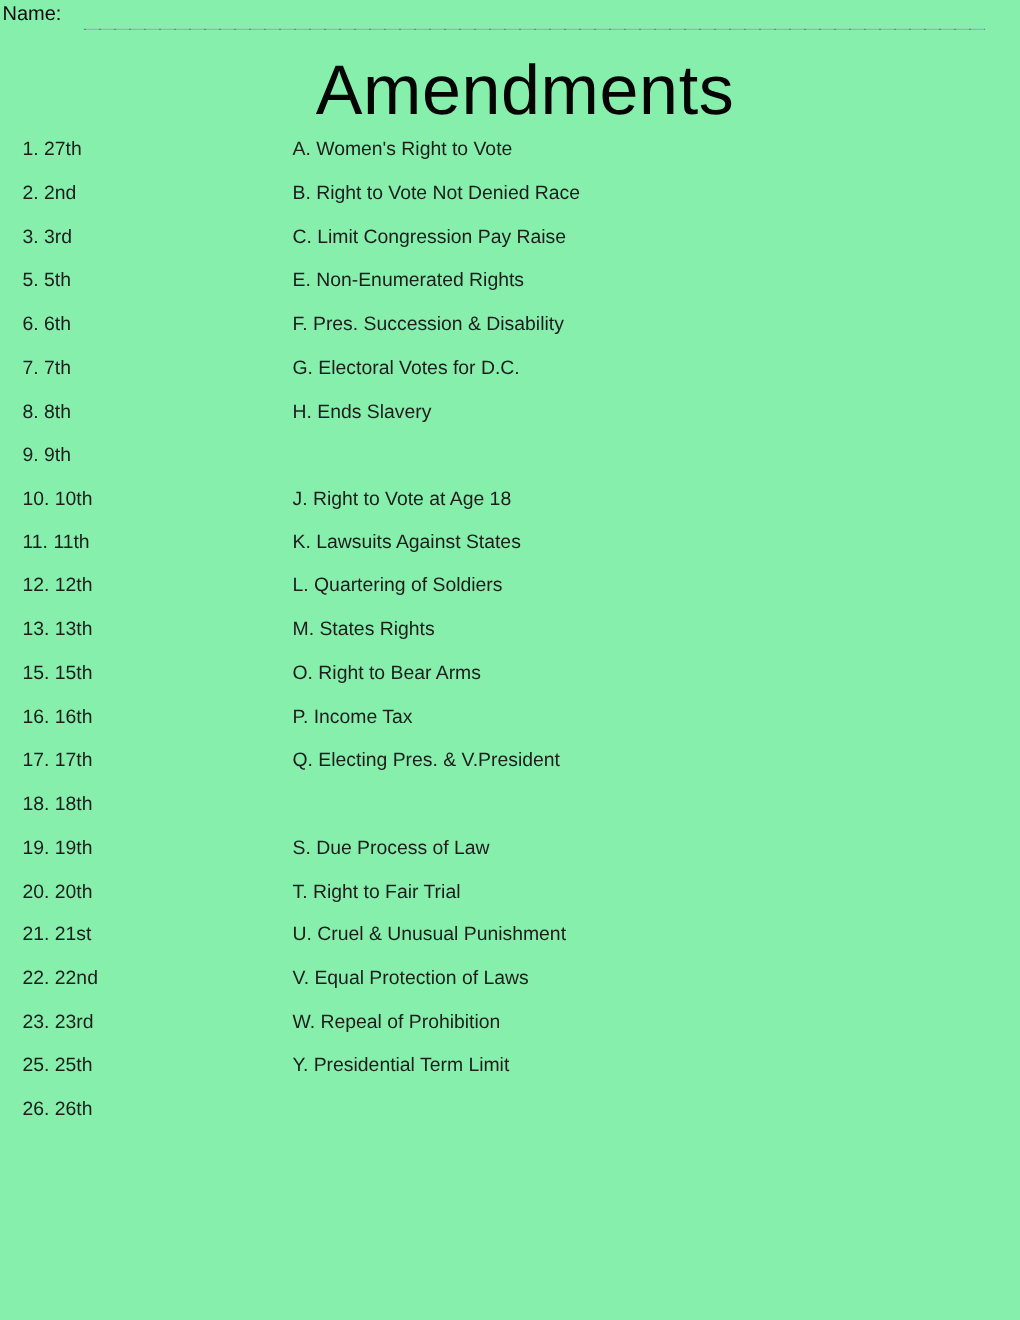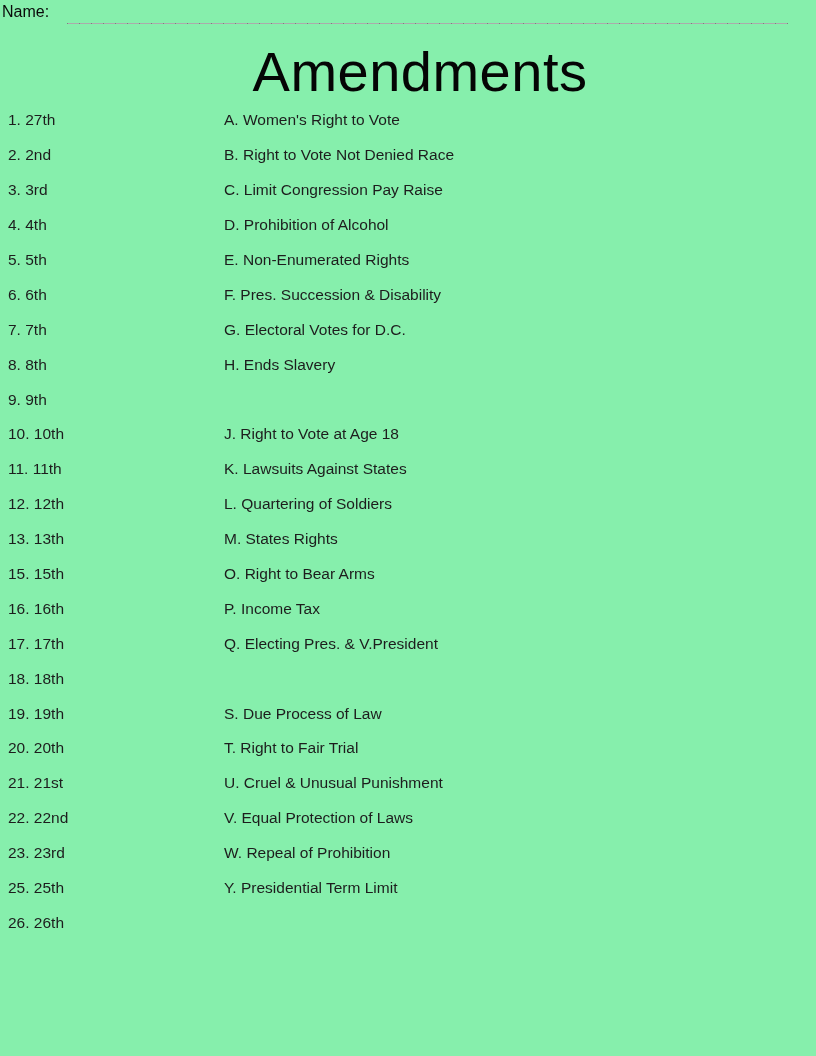--- a/index.html
+++ b/index.html
@@ -62,21 +62,21 @@
   }
   .row {
     display: flex;
     align-items: center;
     height: 34.9px;
     font-size: 15.5px;
     color: #1d1d1d;
   }
   .cell-left {
     width: 216px;
-    padding-left: 8px;
+    padding-left: 18px;
     flex: 0 0 auto;
     white-space: nowrap;
   }
   .cell-right {
     flex: 1 1 auto;
     white-space: nowrap;
   }
 </style>
 </head>
 <body>
@@ -99,24 +99,20 @@
     <div class="row">
       <span class="cell-left">2. 2nd</span>
       <span class="cell-right">B. Right to Vote Not Denied Race</span>
     </div>
 
     <div class="row">
       <span class="cell-left">3. 3rd</span>
       <span class="cell-right">C. Limit Congression Pay Raise</span>
     </div>
 
-    <div class="row">
-      <span class="cell-left">4. 4th</span>
-      <span class="cell-right">D. Prohibition of Alcohol</span>
-    </div>
 
     <div class="row">
       <span class="cell-left">5. 5th</span>
       <span class="cell-right">E. Non-Enumerated Rights</span>
     </div>
 
     <div class="row">
       <span class="cell-left">6. 6th</span>
       <span class="cell-right">F. Pres. Succession &amp; Disability</span>
     </div>

